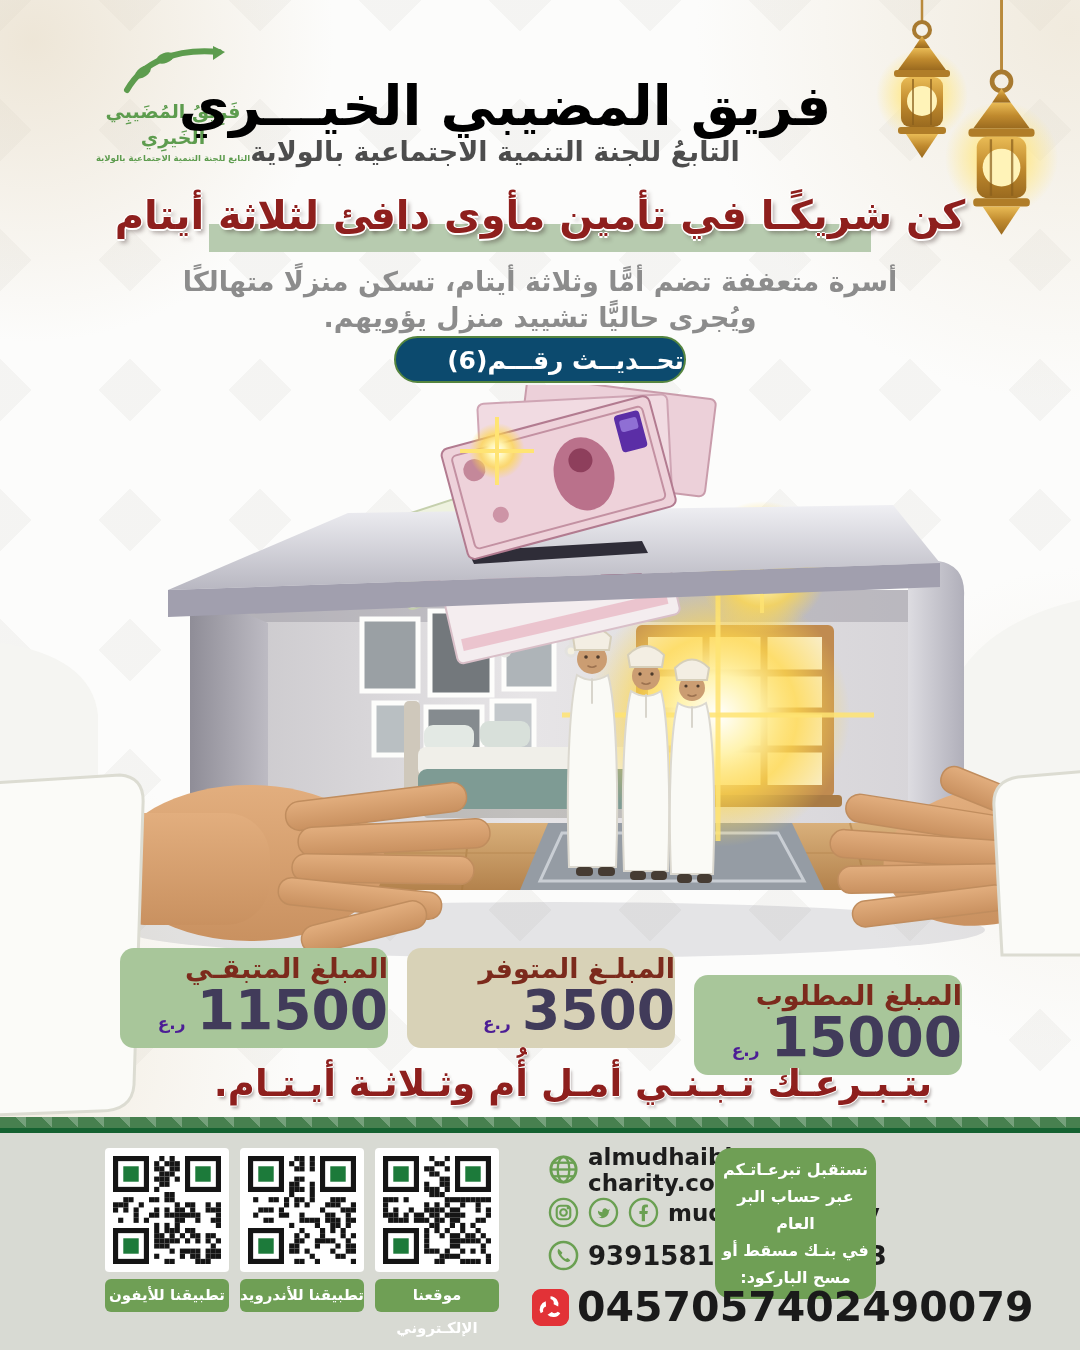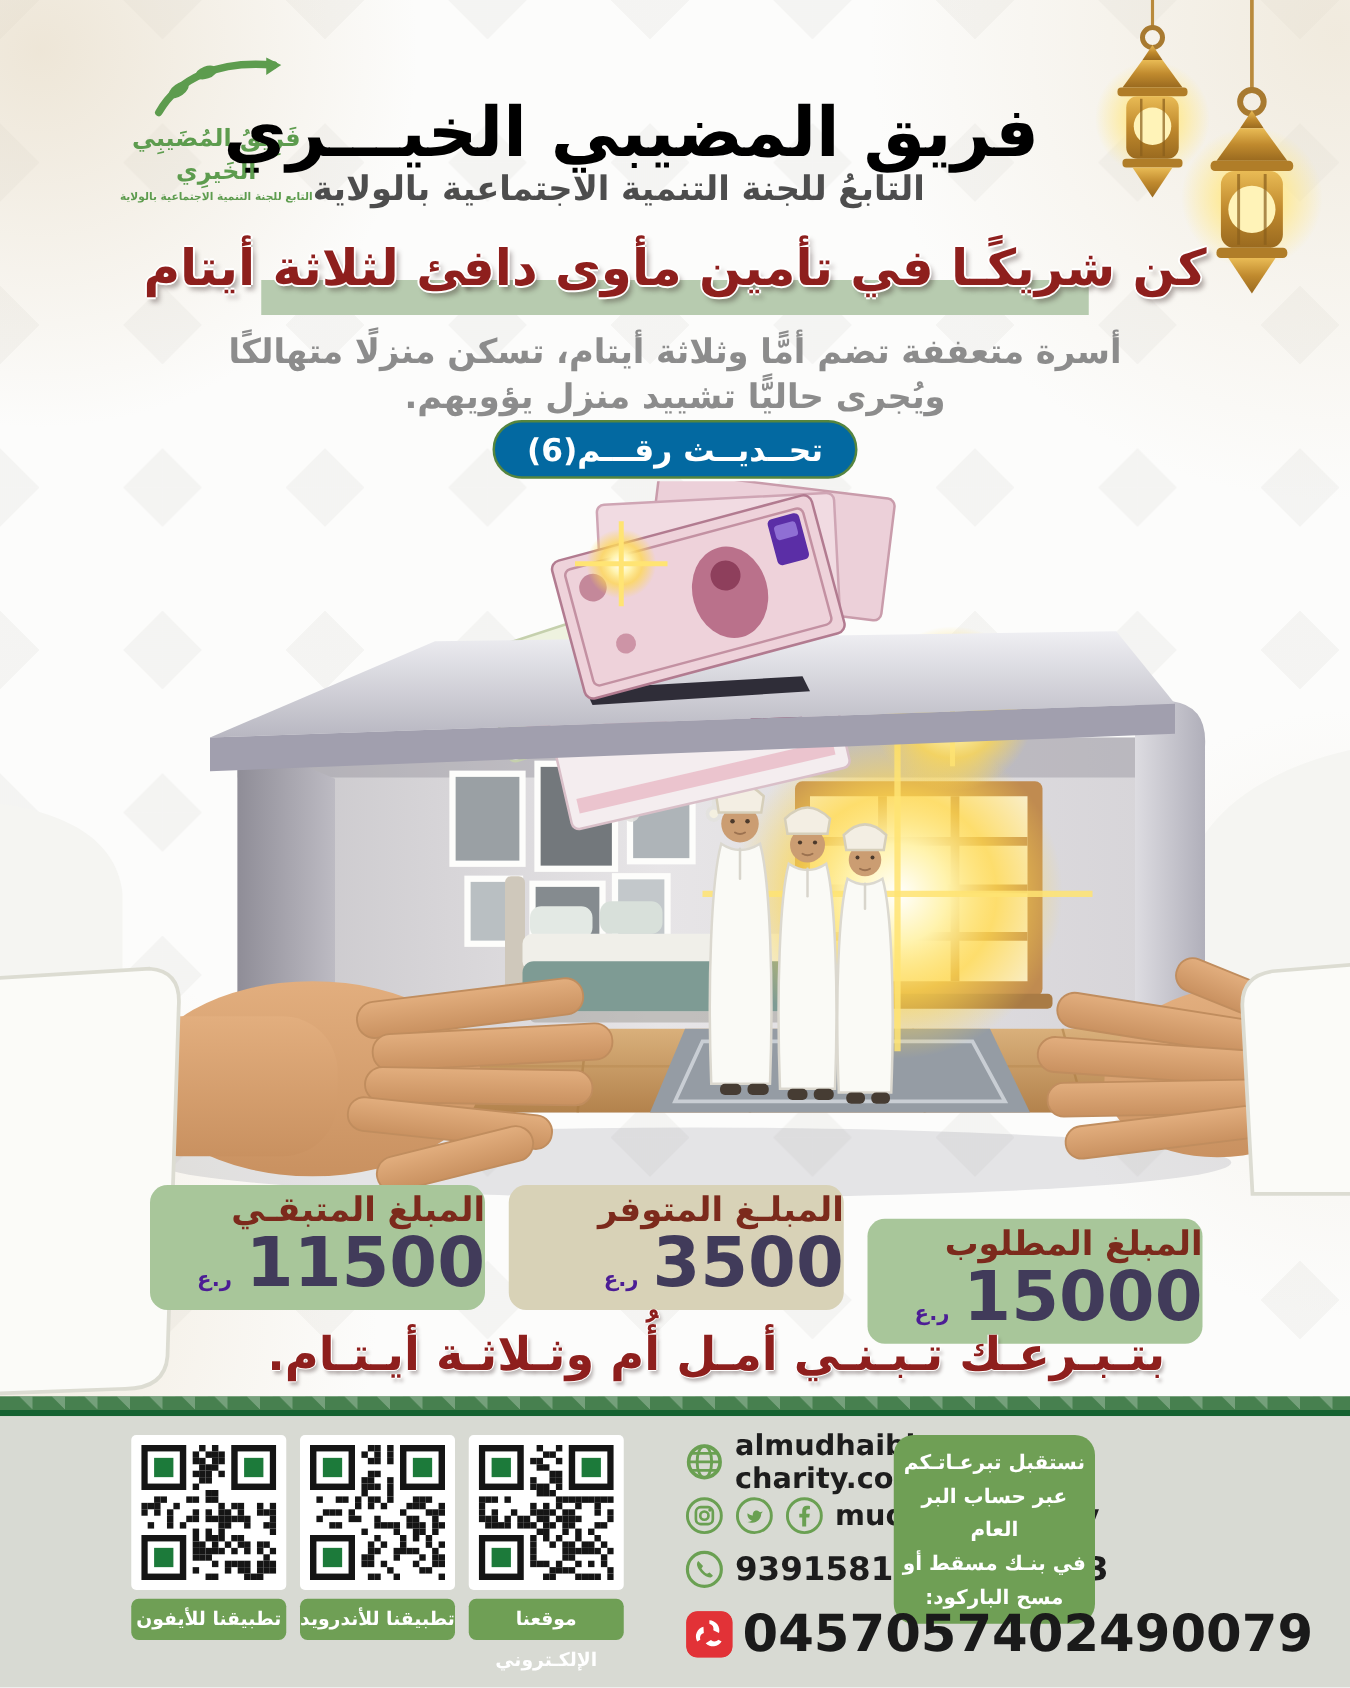--- a/index.html
+++ b/index.html
@@ -28,22 +28,22 @@
   
   .headline-wrap{position:absolute;top:192px;left:0;width:1080px;height:62px;text-align:center;}
   .headline-band{position:absolute;top:32px;left:50%;transform:translateX(-50%);
     width:662px;height:28px;background:#b7cbaf;}
   .headline{position:relative;font-weight:bold;font-size:40px;color:#8e1f1d;
     text-shadow:1.5px 0 0 #fff,-1.5px 0 0 #fff,0 1.5px 0 #fff,0 -1.5px 0 #fff,3px 4px 4px rgba(40,20,20,.35);}
   .desc{position:absolute;left:0;width:1080px;text-align:center;font-weight:bold;
     font-size:27px;color:#8c8c8c;}
   .desc1{top:266px;} .desc2{top:302px;}
   .badge{position:absolute;top:336px;left:50%;transform:translateX(-50%);
-    width:292px;height:47px;border-radius:26px;background:#0369a1;border:2px solid #55853f;
-    color:#fff;font-weight:bold;font-size:25px;text-align:center;line-height:45px;box-sizing:border-box;}
+    width:292px;height:47px;border-radius:26px;background:#0c4a6e;border:2px solid #55853f;
+    color:#fff;font-weight:bold;font-size:25px;line-height:45px;box-sizing:border-box;}
   
   .scene{position:absolute;top:385px;left:0;}
   
   .stat{position:absolute;top:948px;width:268px;height:100px;border-radius:14px;
     text-align:right;box-sizing:border-box;padding-top:6px;}
   .stat.green{background:#a8c69a;} .stat.beige{background:#d8d2b7;}
   .stat-required{left:694px;margin-top:27px;} .stat-available{left:407px;} .stat-remaining{left:120px;}
   .stat-label{font-weight:bold;font-size:27px;color:#7c2a1c;line-height:30px;}
   .stat-amount{direction:rtl;line-height:56px;margin-top:-2px;}
   .stat-num{font-weight:bold;font-size:55px;color:#413b5a;letter-spacing:-1px;}
@@ -65,21 +65,21 @@
   .qr-label{margin-top:7px;background:#6f9f55;border-radius:6px;color:#fff;font-weight:bold;
     font-size:15px;line-height:33px;height:33px;}
   .contact{position:absolute;top:18px;left:548px;width:295px;}
   .c-row{display:flex;align-items:center;gap:9px;height:37px;margin-bottom:6px;}
   .c-ic{width:31px;height:31px;flex:0 0 auto;}
   .c-txt{font-weight:bold;font-size:23px;color:#1d1d1d;}
   .c-txt.phone{font-size:26px;}
   .note-box{position:absolute;top:15px;left:715px;width:161px;min-height:106px;background:#6f9f55;
     border-radius:16px;color:#fff;font-weight:bold;font-size:16px;line-height:27px;
     text-align:center;padding:8px 6px;box-sizing:border-box;}
-  .account{position:absolute;top:150px;left:549px;display:flex;align-items:center;gap:8px;}
+  .account{position:absolute;top:150px;left:532px;display:flex;align-items:center;gap:8px;}
   .bank-ic{width:37px;height:37px;border-radius:9px;background:#e23237;flex:0 0 auto;}
   .acct-num{font-weight:bold;font-size:41px;color:#1a1a1a;letter-spacing:0px;}
 </style>
 </head>
 <body>
 
 <div class="poster">
   <div class="bg"></div>
 
   <div class="logo">

